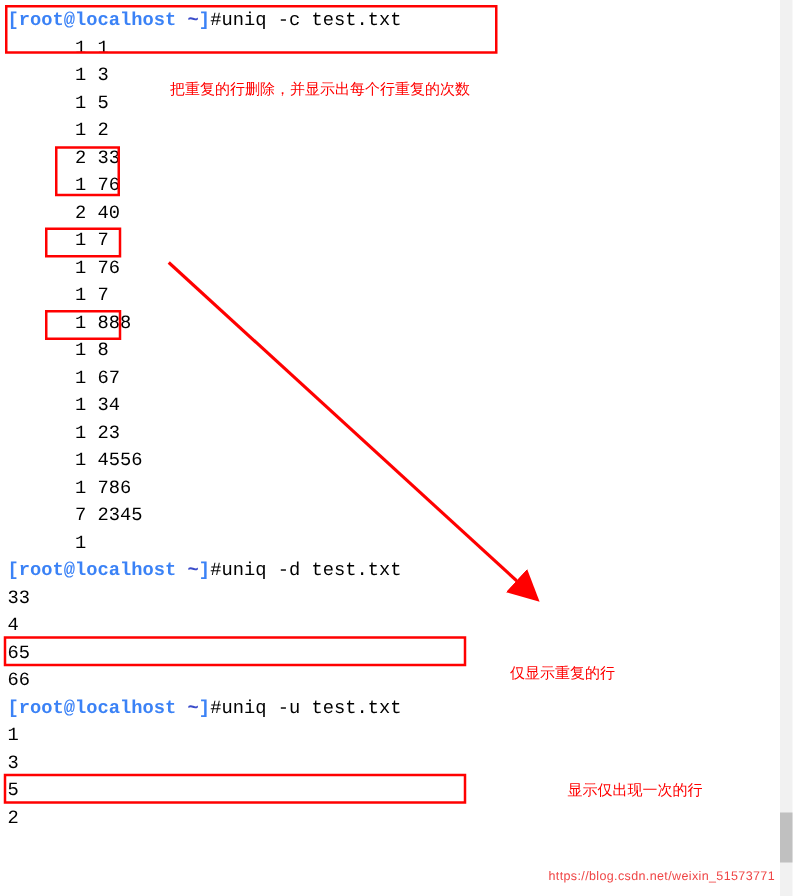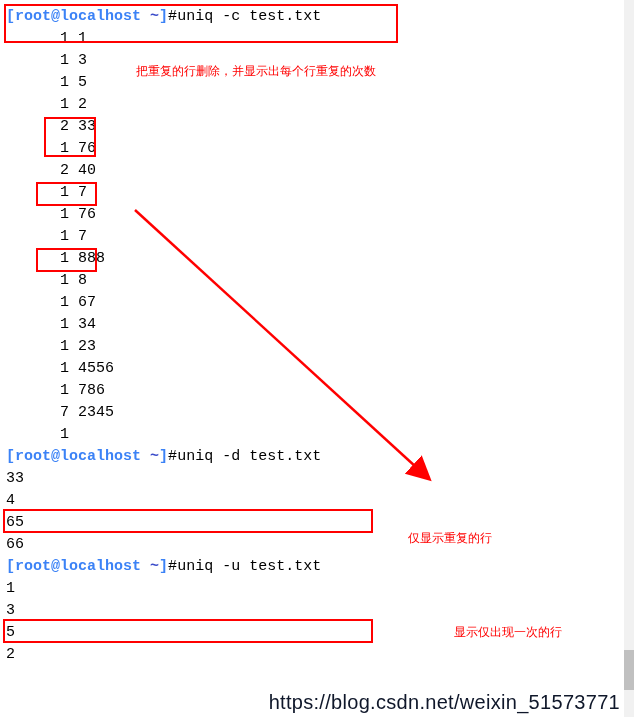--- a/index.html
+++ b/index.html
@@ -49,23 +49,23 @@
     right: 0;
     top: 650px;
     width: 10px;
     height: 40px;
     background: #c0c0c0;
   }
   .watermark {
     position: absolute;
     bottom: 4px;
     right: 14px;
-    color: #0f172a;
+    color: #ef4444;
     font-family: Arial, sans-serif;
-    font-size: 20px;
+    font-size: 10px;
     letter-spacing: 0.3px;
   }
   svg.arrow {
     position: absolute;
     left: 0;
     top: 0;
     pointer-events: none;
   }
 </style>
 </head>

